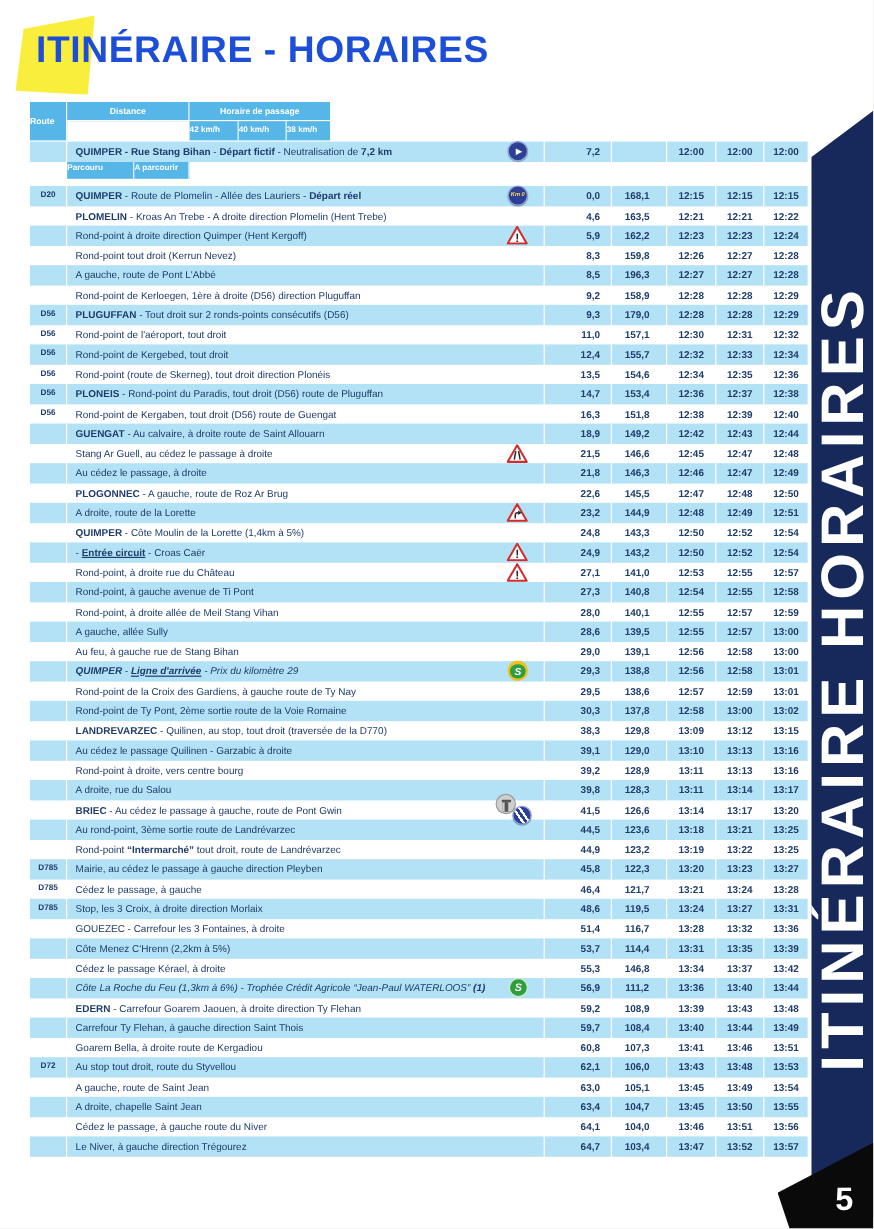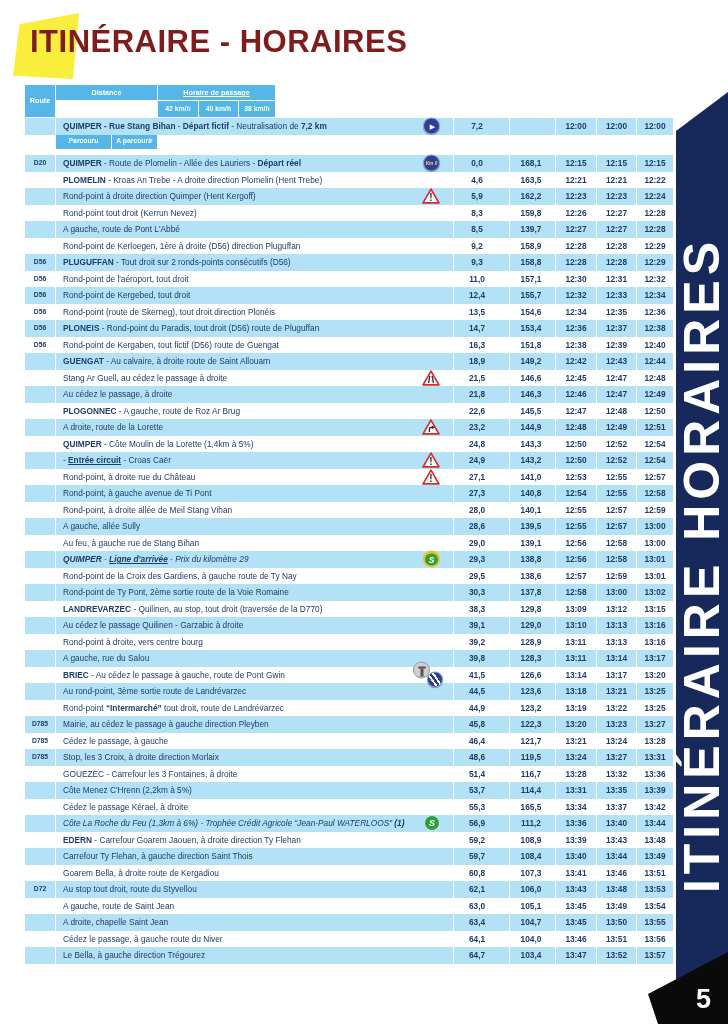--- a/index.html
+++ b/index.html
@@ -10,50 +10,50 @@
     margin:0 auto;
   }
   
   .hl {
     position:absolute; left:13px; top:13px; width:66px; height:66px;
     background:#f9ee3c;
     clip-path:polygon(10% 17%, 100% 0%, 91% 100%, 0% 95%);
   }
   h1.title {
     position:absolute; left:30px; top:24px; font-size:31px; font-weight:bold;
-    color:#7f1d1d; letter-spacing:0.5px; white-space:nowrap;
+    color:#1d4ed8; letter-spacing:0.5px; white-space:nowrap;
   }
   
   .thead { position:absolute; left:25px; top:85px; width:648px; height:32px; display:flex; }
-  .th { background:#55b6e7; color:#fff; font-weight:bold; text-align:center; }
+  .th { background:#55b6e7; color:#fff; font-weight:bold; }
   .th.route-th { width:31px; height:32px; line-height:32px; font-size:7.2px; border-right:1.5px solid #fff; }
   .th.itin-th  { width:398px; height:32px; line-height:32px; font-size:7.5px; border-right:1.5px solid #fff; }
   .th-group { display:flex; flex-direction:column; }
   .th-group.dist { width:102px;gap:32px; }
   .th-group.pass { width:117px; }
   .th-group .top { background:#55b6e7; color:#fff; font-weight:bold; text-align:center;
                    height:16px; line-height:16px; font-size:7.2px;
                    border-bottom:1.5px solid #fff; border-right:1.5px solid #fff; }
-  .th-group.pass .top { border-right:none;text-decoration:underline; }
+  .th-group.pass .top { border-right:none; }
   .th-group .subs { display:flex; height:16px; }
   .th.sub { height:16px; line-height:15px; font-size:6.8px; border-right:1.5px solid #fff; }
   .th.sub.pk  { width:56px; }
   .th.sub.ap  { width:46px; }
   .th.sub.s42 { width:41px; }
   .th.sub.s40 { width:40px; }
   .th.sub.s38 { width:36px; border-right:none; }
   
   .tbody { position:absolute; left:25px; top:118px; width:648px; }
   .row { display:flex; height:16.5px; line-height:16.5px; color:#1f3c6b; font-size:8.3px; position:relative; }
   .row.blue { background:#b3e2f6; }
   .spacer { height:20.5px; }
   .cell { border-right:1.5px solid #fff; height:16.5px; position:relative; }
   .col-route { width:31px; text-align:center; font-size:6.8px; font-weight:bold; }
   .col-itin  { width:398px; padding-left:7px; white-space:nowrap; overflow:visible; }
-  .col-pk { width:56px; text-align:center; padding-right:9px; font-weight:bold; }
+  .col-pk { width:56px; text-align:right; padding-right:9px; font-weight:bold; }
   .col-ap { width:46px; text-align:center; padding-right:3px; font-weight:bold; }
   .col-t  { width:41px; text-align:center; font-weight:bold; }
   .col-t.t40 { width:40px; }
   .col-t.t38 { width:36px; border-right:none; }
   .row.italic .col-itin { font-style:italic; }
   .col-itin u { text-underline-offset:1px;text-align:center; }
   
   .icons { position:absolute; right:13px; top:50%; transform:translateY(-50%);
            display:flex; align-items:center; gap:3px; z-index:5; line-height:normal; }
   .ic-circle { width:17px; height:17px; border-radius:50%; background:#2e3f96;
@@ -172,39 +172,39 @@
         <div class="cell col-pk">8,3</div>
         <div class="cell col-ap">159,8</div>
         <div class="cell col-t t42">12:26</div>
         <div class="cell col-t t40">12:27</div>
         <div class="cell col-t t38">12:28</div>
       </div>
       <div class="row blue">
         <div class="cell col-route"></div>
         <div class="cell col-itin">A gauche, route de Pont L'Abbé</div>
         <div class="cell col-pk">8,5</div>
-        <div class="cell col-ap">139,7</div>
+        <div class="cell col-ap">196,3</div>
         <div class="cell col-t t42">12:27</div>
         <div class="cell col-t t40">12:27</div>
         <div class="cell col-t t38">12:28</div>
       </div>
       <div class="row white">
         <div class="cell col-route"></div>
         <div class="cell col-itin">Rond-point de Kerloegen, 1ère à droite (D56) direction Pluguffan</div>
         <div class="cell col-pk">9,2</div>
         <div class="cell col-ap">158,9</div>
         <div class="cell col-t t42">12:28</div>
         <div class="cell col-t t40">12:28</div>
         <div class="cell col-t t38">12:29</div>
       </div>
       <div class="row blue">
         <div class="cell col-route">D56</div>
         <div class="cell col-itin"><b>PLUGUFFAN</b> - Tout droit sur 2 ronds-points consécutifs (D56)</div>
         <div class="cell col-pk">9,3</div>
-        <div class="cell col-ap">158,8</div>
+        <div class="cell col-ap">179,0</div>
         <div class="cell col-t t42">12:28</div>
         <div class="cell col-t t40">12:28</div>
         <div class="cell col-t t38">12:29</div>
       </div>
       <div class="row white">
         <div class="cell col-route">D56</div>
         <div class="cell col-itin">Rond-point de l'aéroport, tout droit</div>
         <div class="cell col-pk">11,0</div>
         <div class="cell col-ap">157,1</div>
         <div class="cell col-t t42">12:30</div>
@@ -233,21 +233,21 @@
         <div class="cell col-route">D56</div>
         <div class="cell col-itin"><b>PLONEIS</b> - Rond-point du Paradis, tout droit (D56) route de Pluguffan</div>
         <div class="cell col-pk">14,7</div>
         <div class="cell col-ap">153,4</div>
         <div class="cell col-t t42">12:36</div>
         <div class="cell col-t t40">12:37</div>
         <div class="cell col-t t38">12:38</div>
       </div>
       <div class="row white">
         <div class="cell col-route">D56</div>
-        <div class="cell col-itin">Rond-point de Kergaben, tout fictif (D56) route de Guengat</div>
+        <div class="cell col-itin">Rond-point de Kergaben, tout droit (D56) route de Guengat</div>
         <div class="cell col-pk">16,3</div>
         <div class="cell col-ap">151,8</div>
         <div class="cell col-t t42">12:38</div>
         <div class="cell col-t t40">12:39</div>
         <div class="cell col-t t38">12:40</div>
       </div>
       <div class="row blue">
         <div class="cell col-route"></div>
         <div class="cell col-itin"><b>GUENGAT</b> - Au calvaire, à droite route de Saint Allouarn</div>
         <div class="cell col-pk">18,9</div>
@@ -429,21 +429,21 @@
         <div class="cell col-route"></div>
         <div class="cell col-itin"> Rond-point à droite, vers centre bourg</div>
         <div class="cell col-pk">39,2</div>
         <div class="cell col-ap">128,9</div>
         <div class="cell col-t t42">13:11</div>
         <div class="cell col-t t40">13:13</div>
         <div class="cell col-t t38">13:16</div>
       </div>
       <div class="row blue">
         <div class="cell col-route"></div>
-        <div class="cell col-itin">A gauche, rue du Salou</div>
+        <div class="cell col-itin">A droite, rue du Salou</div>
         <div class="cell col-pk">39,8</div>
         <div class="cell col-ap">128,3</div>
         <div class="cell col-t t42">13:11</div>
         <div class="cell col-t t40">13:14</div>
         <div class="cell col-t t38">13:17</div>
       </div>
       <div class="row white">
         <div class="cell col-route"></div>
         <div class="cell col-itin"><b>BRIEC</b> - Au cédez le passage à gauche, route de Pont Gwin<span class="icons pair">
             <span class="trash"></span>
@@ -515,21 +515,21 @@
         <div class="cell col-pk">53,7</div>
         <div class="cell col-ap">114,4</div>
         <div class="cell col-t t42">13:31</div>
         <div class="cell col-t t40">13:35</div>
         <div class="cell col-t t38">13:39</div>
       </div>
       <div class="row white">
         <div class="cell col-route"></div>
         <div class="cell col-itin">Cédez le passage Kérael, à droite</div>
         <div class="cell col-pk">55,3</div>
-        <div class="cell col-ap">165,5</div>
+        <div class="cell col-ap">146,8</div>
         <div class="cell col-t t42">13:34</div>
         <div class="cell col-t t40">13:37</div>
         <div class="cell col-t t38">13:42</div>
       </div>
       <div class="row blue italic">
         <div class="cell col-route"></div>
         <div class="cell col-itin">Côte La Roche du Feu (1,3km à 6%) - Trophée Crédit Agricole “Jean-Paul WATERLOOS” <b>(1)</b><span class="icons">
             <span class="sprint-g">S</span>
           </span></div>
         <div class="cell col-pk">56,9</div>
@@ -596,21 +596,21 @@
         <div class="cell col-route"></div>
         <div class="cell col-itin">Cédez le passage, à gauche route du Niver</div>
         <div class="cell col-pk">64,1</div>
         <div class="cell col-ap">104,0</div>
         <div class="cell col-t t42">13:46</div>
         <div class="cell col-t t40">13:51</div>
         <div class="cell col-t t38">13:56</div>
       </div>
       <div class="row blue">
         <div class="cell col-route"></div>
-        <div class="cell col-itin">Le Bella, à gauche direction Trégourez</div>
+        <div class="cell col-itin">Le Niver, à gauche direction Trégourez</div>
         <div class="cell col-pk">64,7</div>
         <div class="cell col-ap">103,4</div>
         <div class="cell col-t t42">13:47</div>
         <div class="cell col-t t40">13:52</div>
         <div class="cell col-t t38">13:57</div>
       </div>
     </div>
 
   <div class="side-navy">
     <div class="side-label">ITINÉRAIRE HORAIRES</div>

